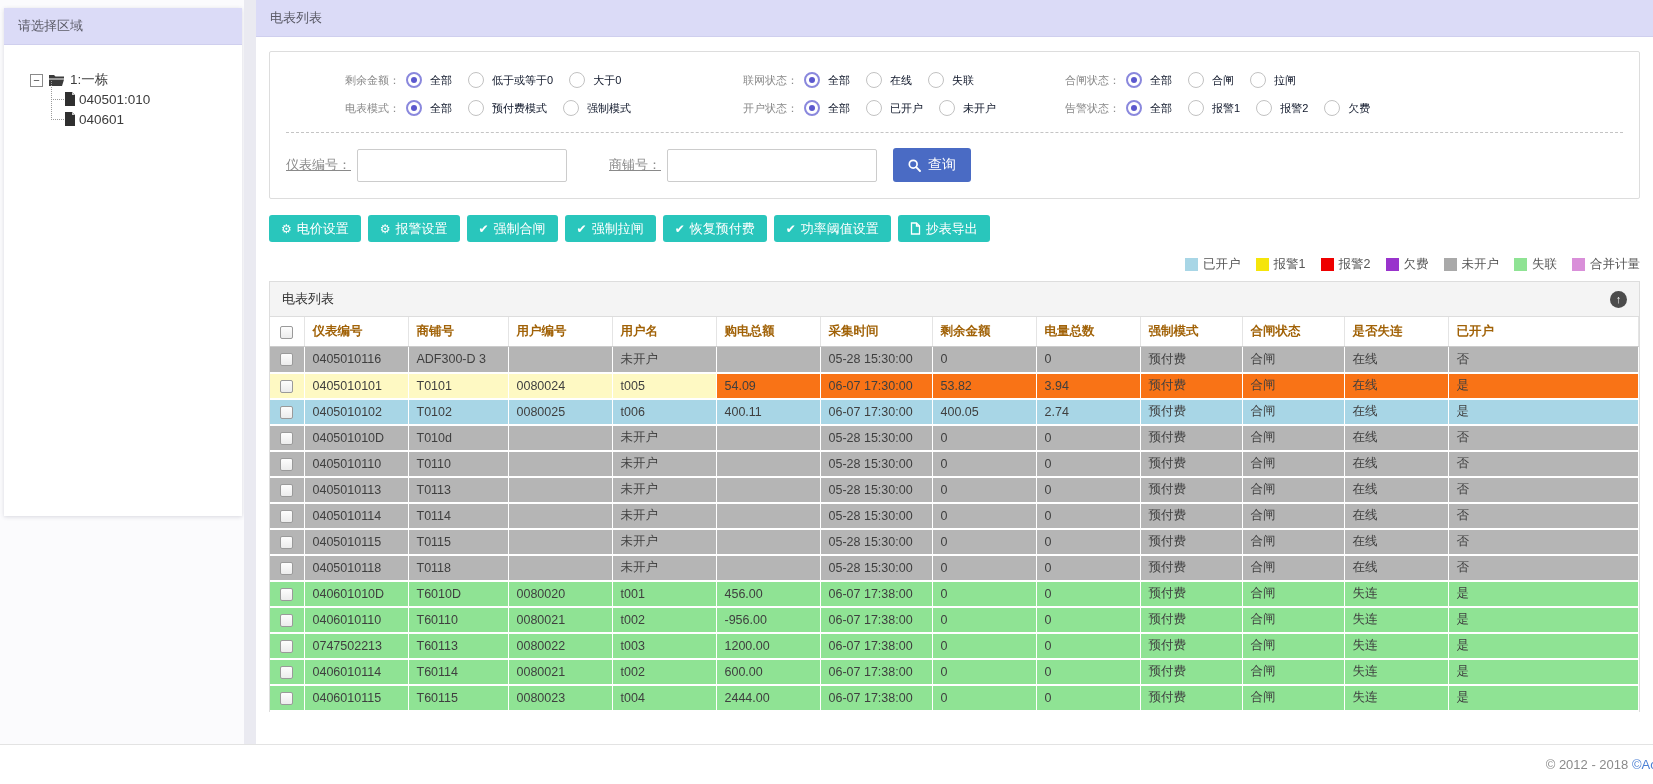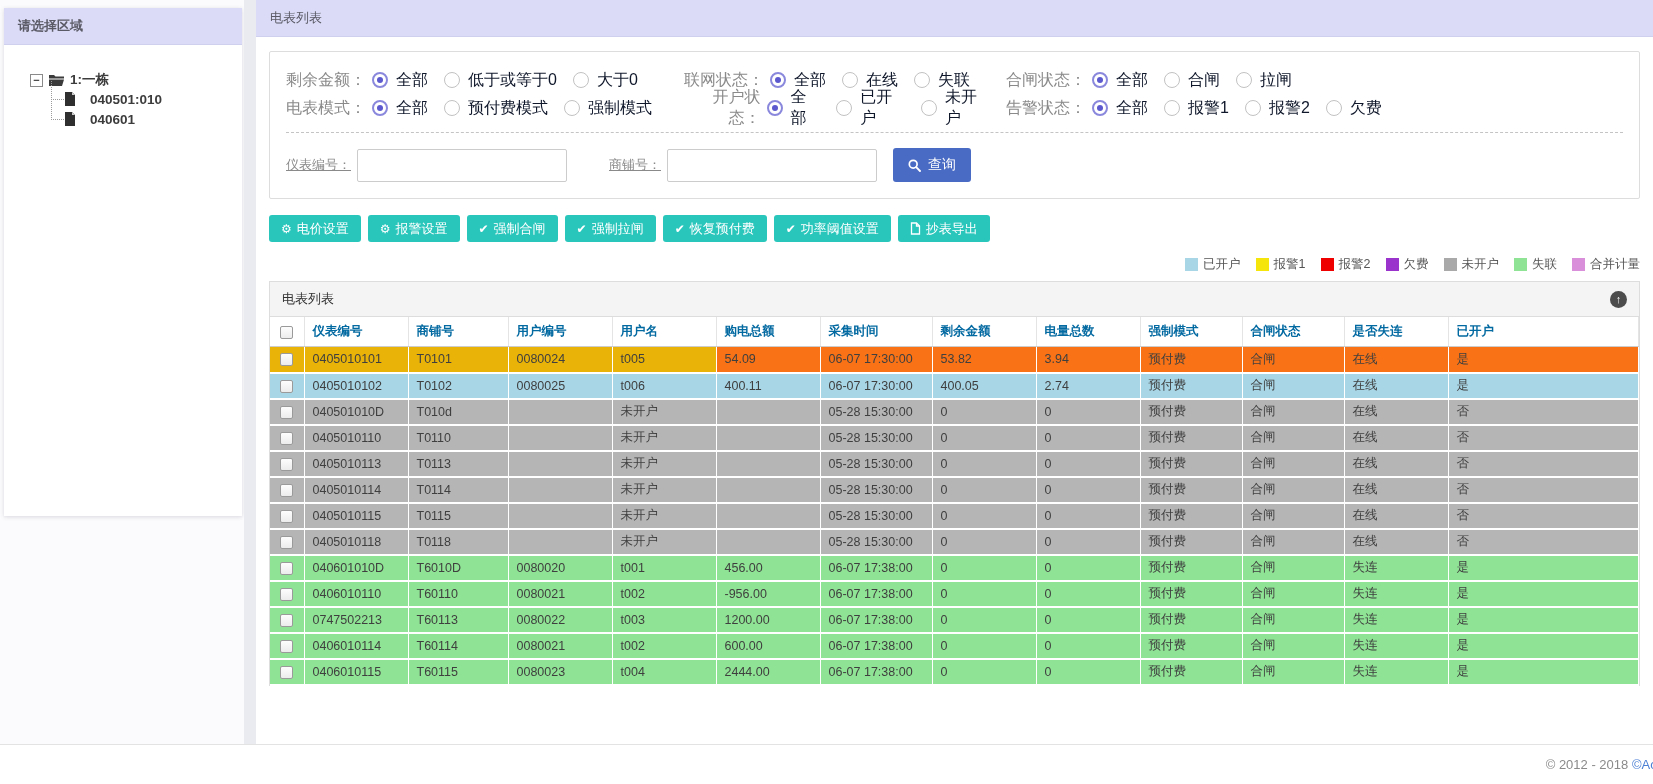--- a/index.html
+++ b/index.html
@@ -4,49 +4,49 @@
 <style>
   * { box-sizing: border-box; margin: 0; padding: 0; }
   html,body { width:1653px; height:784px; overflow:hidden; }
   body {
     font-family:"Liberation Sans","DejaVu Sans",sans-serif;
     background:#fbfbfd; color:#444; position:relative;
   }
   .layout { display:flex; height:744px; }
 
   
-  .side-col { width:244px; flex:none; padding:8px 0 0 4px; background:#fbfbfd;font-weight:bold; }
+  .side-col { width:244px; flex:none; padding:8px 0 0 4px; background:#fbfbfd; }
   .side-panel { width:238px; background:#fff; box-shadow:0 1px 4px rgba(60,60,90,.18); height:508px; }
   .panel-lav-head {
     background:#dbdbf7; color:#5a5a66; font-size:13px; height:37px;
     display:flex; align-items:center; padding:0 14px; border-bottom:1px solid #cfcfee;
   }
   .tree { padding:26px 0 0 26px; font-size:13.5px; color:#3c3c3c; }
   .tree-root { display:flex; align-items:center; gap:5px; }
   .minus-box {
     width:13px; height:13px; border:1px solid #8a8a8a; background:#fff; color:#444;
     font-size:11px; line-height:10px; text-align:center; flex:none;
   }
   .tree-kids { margin-left:18px; }
-  .tree-kid { display:flex; align-items:center; gap:14px; height:20px; position:relative; padding-left:16px; }
+  .tree-kid { display:flex; align-items:center; gap:3px; height:20px; position:relative; padding-left:16px; }
   .tree-kid::before {
     content:""; position:absolute; left:3px; top:-10px; width:12px; height:20px;
     border-left:1px dotted #9a9a9a; border-bottom:1px dotted #9a9a9a;
   }
   .icon-svg { flex:none; display:inline-flex; }
 
   
   .gutter { width:12px; flex:none; background:#eaeaf1; }
   .main-col { flex:1; padding-top:0; background:#fff; display:flex; flex-direction:column; }
   .main-head { flex:none; }
   .main-body { padding:14px 13px 0 13px; }
 
   
   .filter-box { border:1px solid #ddd; border-radius:2px; padding:14px 16px 16px 16px; }
-  .f-row { display:flex; align-items:center; height:28px; font-size:16px; }
+  .f-row { display:flex; align-items:center; height:28px; font-size:11px;margin-left:44px; }
   .f-group { display:flex; align-items:center; }
   .f-group.g0 { width:398px; }
   .f-group.g1 { width:322px; }
   .f-label { color:#8a8a8a; margin-right:6px; min-width:70px; text-align:right; }
   .f-opt { display:inline-flex; align-items:center; margin-right:16px; cursor:pointer; color:#0f172a; }
   .radio { width:16px; height:16px; border:1px solid #c2c2c2; border-radius:50%; background:#fff;
            margin-right:8px; position:relative; flex:none; }
   .radio.sel { border:2px solid #8a88dd; }
   .radio.sel::after { content:""; position:absolute; left:3px; top:3px; width:6px; height:6px;
            border-radius:50%; background:#5c59ce; }
@@ -77,32 +77,32 @@
 
   
   .table-panel { margin-top:8px; border:1px solid #ddd; border-bottom:none; }
   .panel-gray-head { height:35px; background:#f4f4f4; border-bottom:1px solid #ddd;
     display:flex; align-items:center; padding:0 12px; font-size:13px; color:#333; }
   .collapse-btn { margin-left:auto; width:17px; height:17px; border-radius:50%; background:#4c4c4c;
     color:#fff; font-size:11px; line-height:17px; text-align:center; cursor:pointer; font-weight:bold; }
 
   table.meter { width:100%; border-collapse:collapse; table-layout:fixed; font-size:12.5px; color:#3f3f3f; }
   table.meter th {
-    text-align:left; font-weight:bold; color:#0369a1; padding:6px 8px; background:#fff;
+    text-align:left; font-weight:bold; color:#a16207; padding:6px 8px; background:#fff;
     border-right:1px solid #e4e4e4; border-bottom:1px solid #ccc; height:27px; white-space:nowrap; overflow:hidden;
   }
   table.meter td {
     padding:3px 8px; height:26px; white-space:nowrap; overflow:hidden;
     border-right:1px solid rgba(255,255,255,.6); border-bottom:2px solid #fff;
   }
   table.meter th.c-cb, table.meter td.c-cb { text-align:center; padding:3px 0; }
   tr.r-gray  td { background:#b5b5b5; }
   tr.r-blue  td { background:#a8d6e6; }
   tr.r-green td { background:#8fe394; }
-  tr.r-alarm1 td { background:#eab308; }
+  tr.r-alarm1 td { background:#fef9c3; }
   tr.r-alarm1 td.y { background:#f97316; }
   .cb { display:inline-block; width:13px; height:13px; border:1px solid #9a9a9a; border-radius:2px;
         background:linear-gradient(#fdfdfd,#ececec); vertical-align:middle; cursor:pointer; }
 
   
   .footer { position:absolute; left:0; bottom:0; width:100%; height:40px; background:#fff;
             border-top:1px solid #e3e3e3; }
   .copyright { position:absolute; right:-8px; top:12px; font-size:13px; color:#8a8a8a; white-space:nowrap; }
   .copyright .link { color:#4a7fd4; }
 </style>
@@ -375,20 +375,35 @@
                 <th>采集时间</th>
                 <th>剩余金额</th>
                 <th>电量总数</th>
                 <th>强制模式</th>
                 <th>合闸状态</th>
                 <th>是否失连</th>
                 <th>已开户</th>
               </tr>
             </thead>
           <tbody id="meter-tbody">
+              <tr class="r-gray">
+                <td class="c-cb"><span class="cb"></span></td>
+                <td>0405010116</td>
+                <td>ADF300-D 3</td>
+                <td></td>
+                <td>未开户</td>
+                <td></td>
+                <td>05-28 15:30:00</td>
+                <td>0</td>
+                <td>0</td>
+                <td>预付费</td>
+                <td>合闸</td>
+                <td>在线</td>
+                <td>否</td>
+              </tr>
               <tr class="r-alarm1">
                 <td class="c-cb"><span class="cb"></span></td>
                 <td>0405010101</td>
                 <td>T0101</td>
                 <td>0080024</td>
                 <td>t005</td>
                 <td class="y">54.09</td>
                 <td class="y">06-07 17:30:00</td>
                 <td class="y">53.82</td>
                 <td class="y">3.94</td>

